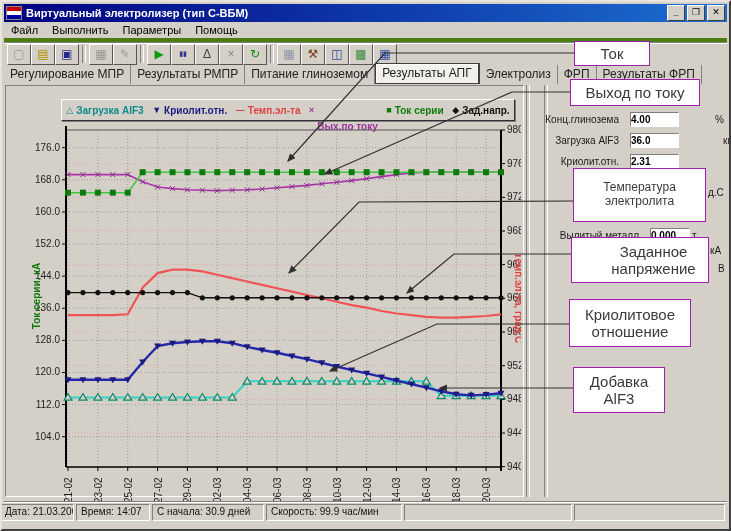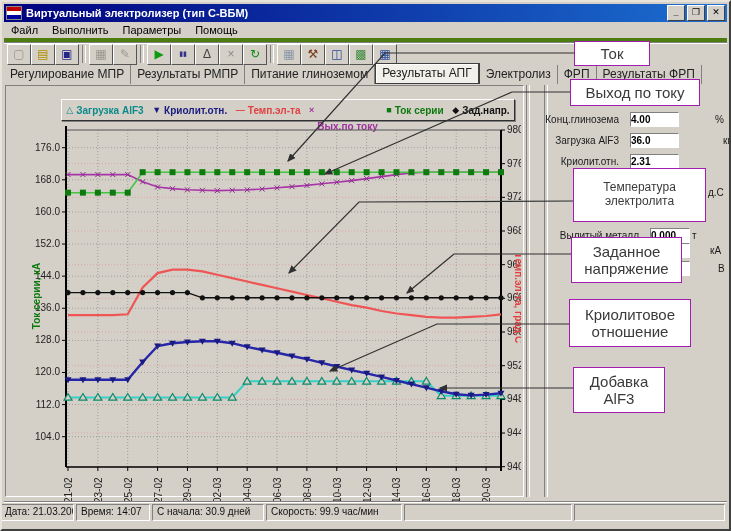--- a/index.html
+++ b/index.html
@@ -491,21 +491,21 @@
 <div class="callout" style="left: 572px; top: 39px; width: 74px; height: 23px; font-size: 15px;">
       <div>Ток</div>
     </div>
     <div class="callout" style="left: 568px; top: 77px; width: 128px; height: 25px; font-size: 15px;">
       <div>Выход по току</div>
     </div>
     <div class="callout" style="left: 571px; top: 166px; width: 131px; height: 52px; font-size: 12px;">
       <div>Температура</div>
       <div>электролита</div>
     </div>
-    <div class="callout" style="left: 569px; top: 235px; width: 109px; height: 44px; font-size: 15px;">
+    <div class="callout" style="left: 569px; top: 235px; width: 109px; height: 44px; font-size: 15px; padding-left: 27px;">
       <div>Заданное</div>
       <div>напряжение</div>
     </div>
     <div class="callout" style="left: 567px; top: 297px; width: 120px; height: 46px; font-size: 15px;">
       <div>Криолитовое</div>
       <div>отношение</div>
     </div>
     <div class="callout" style="left: 571px; top: 365px; width: 90px; height: 44px; font-size: 15px;">
       <div>Добавка</div>
       <div>AlF3</div>

